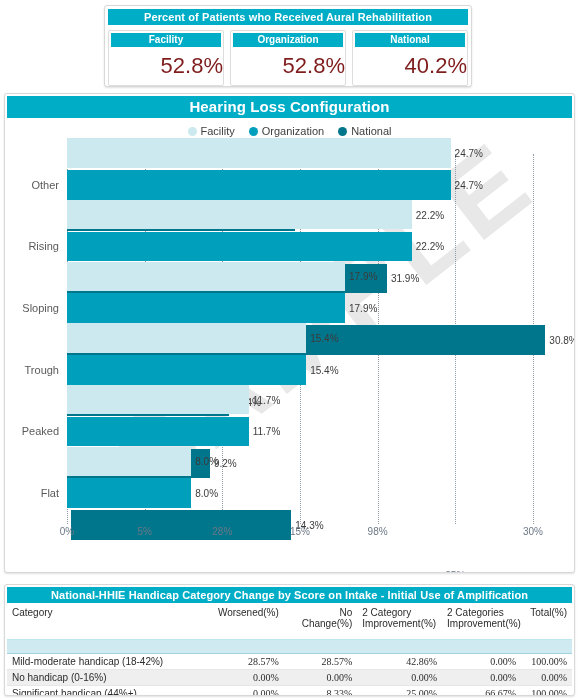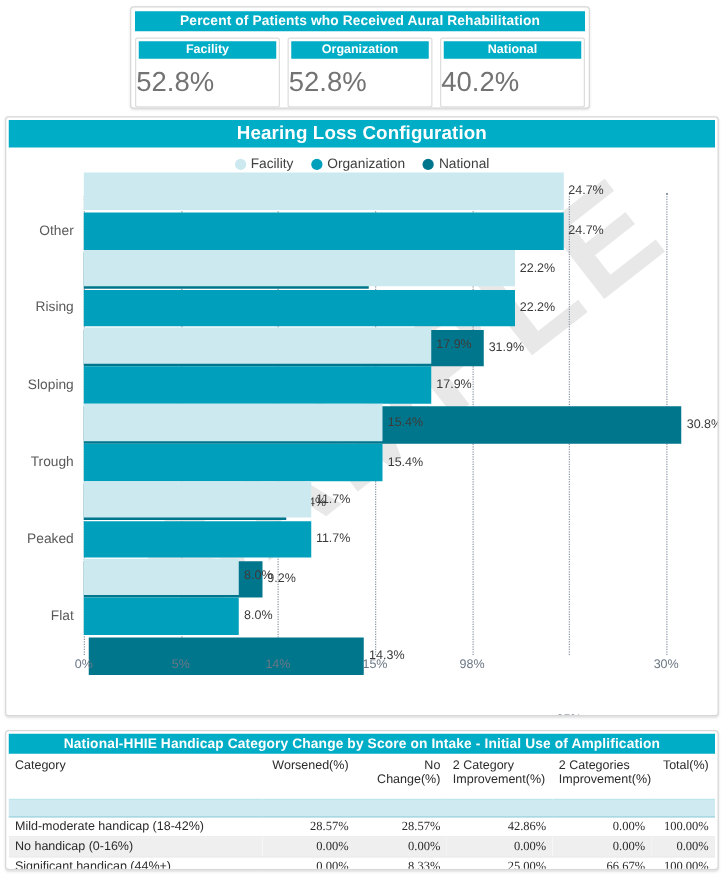--- a/index.html
+++ b/index.html
@@ -59,22 +59,22 @@
     background: #00adc6;
     color: #ffffff;
     font-size: 10px;
     font-weight: bold;
     text-align: center;
     line-height: 14px;
     height: 14px;
     margin: 2px 2px 0 2px;
   }
   .kpi-value {
-    text-align: left;
-    color: #737373;
+    text-align: right;
+    color: #7f1d1d;
     font-size: 22px;
     line-height: 38px;
     height: 38px;
     font-weight: normal;
   }
 
   
   #chart-panel {
     position: absolute;
     left: 4px;
@@ -369,21 +369,21 @@
           </div>
           <div class="bar-row" style="position: absolute; left: 4px; right: 0px; top: 77.6%; height: 48%;">
             <div class="bar" style="width: 44.6875%; background: rgb(0, 118, 140);"></div>
             <div class="bar-val" style="left: 44.6875%;">14.3%</div>
           </div>
         </div>
       </div>
     <div id="xaxis">
         <div class="xtick" style="left: 0%;">0%</div>
         <div class="xtick" style="left: 15.625%;">5%</div>
-        <div class="xtick" style="left: 31.25%;">14%</div>
+        <div class="xtick" style="left: 31.25%;">28%</div>
         <div class="xtick" style="left: 46.875%;">15%</div>
         <div class="xtick" style="left: 62.5%;">98%</div>
         <div class="xtick" style="left: 78.125%; margin-top: 44px;">25%</div>
         <div class="xtick" style="left: 93.75%;">30%</div>
       </div>
   </div>
 </div>
 
 <div class="panel" id="table-panel">
   <div class="panel-title" id="table-title">National-HHIE Handicap Category Change by Score on Intake - Initial Use of Amplification</div>

